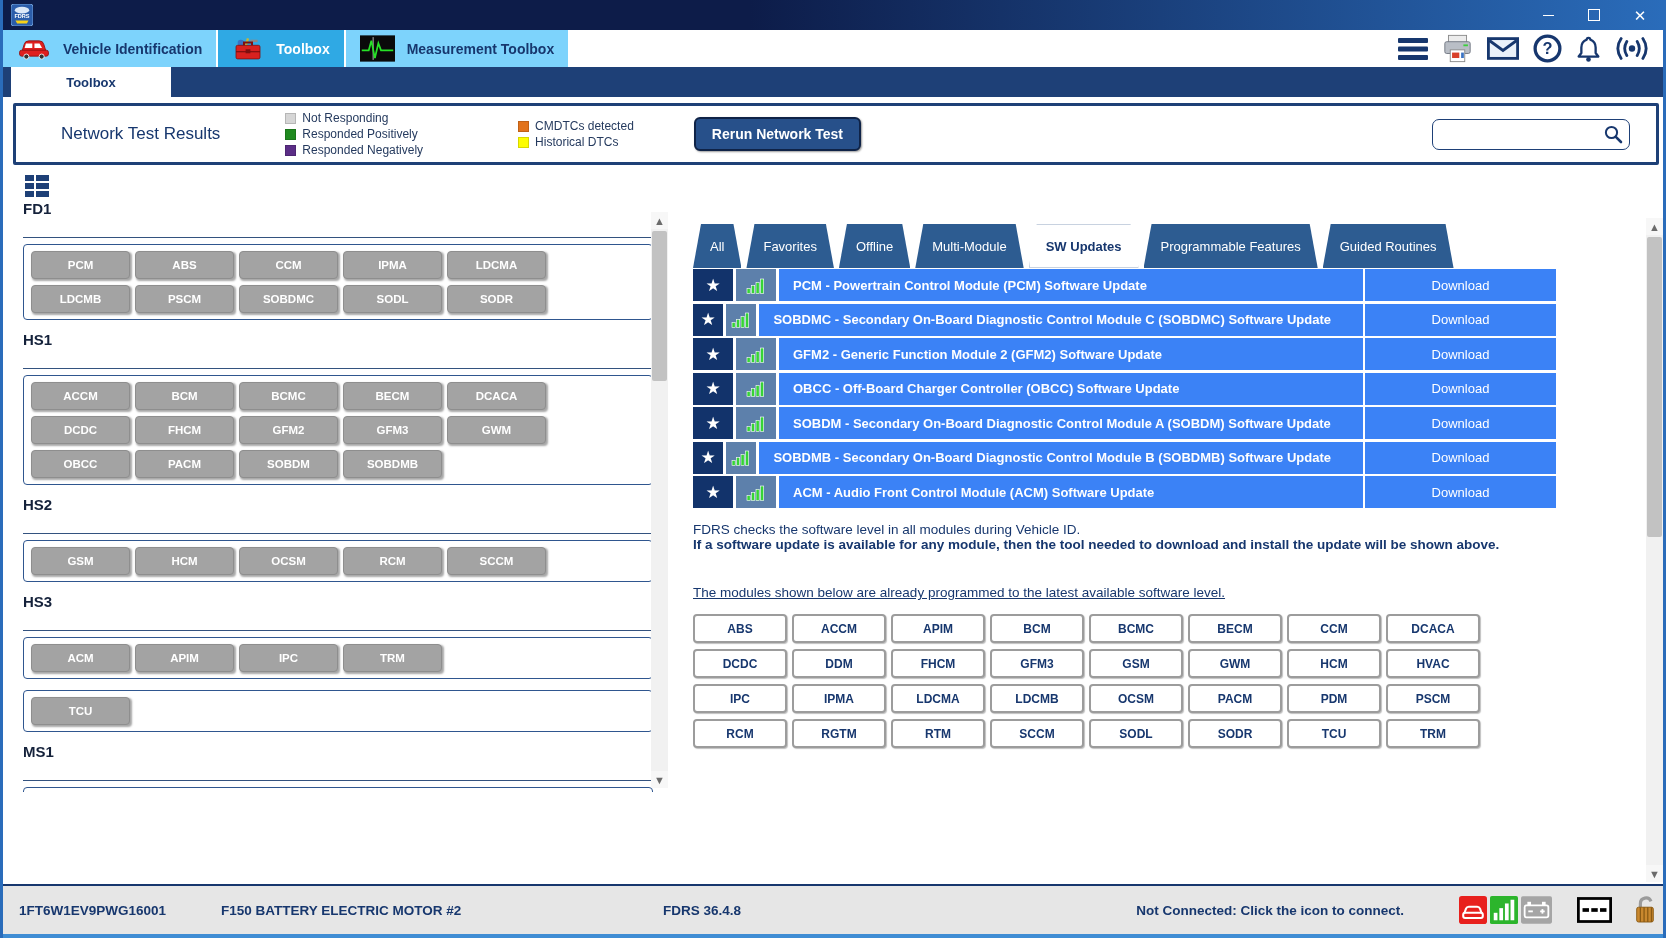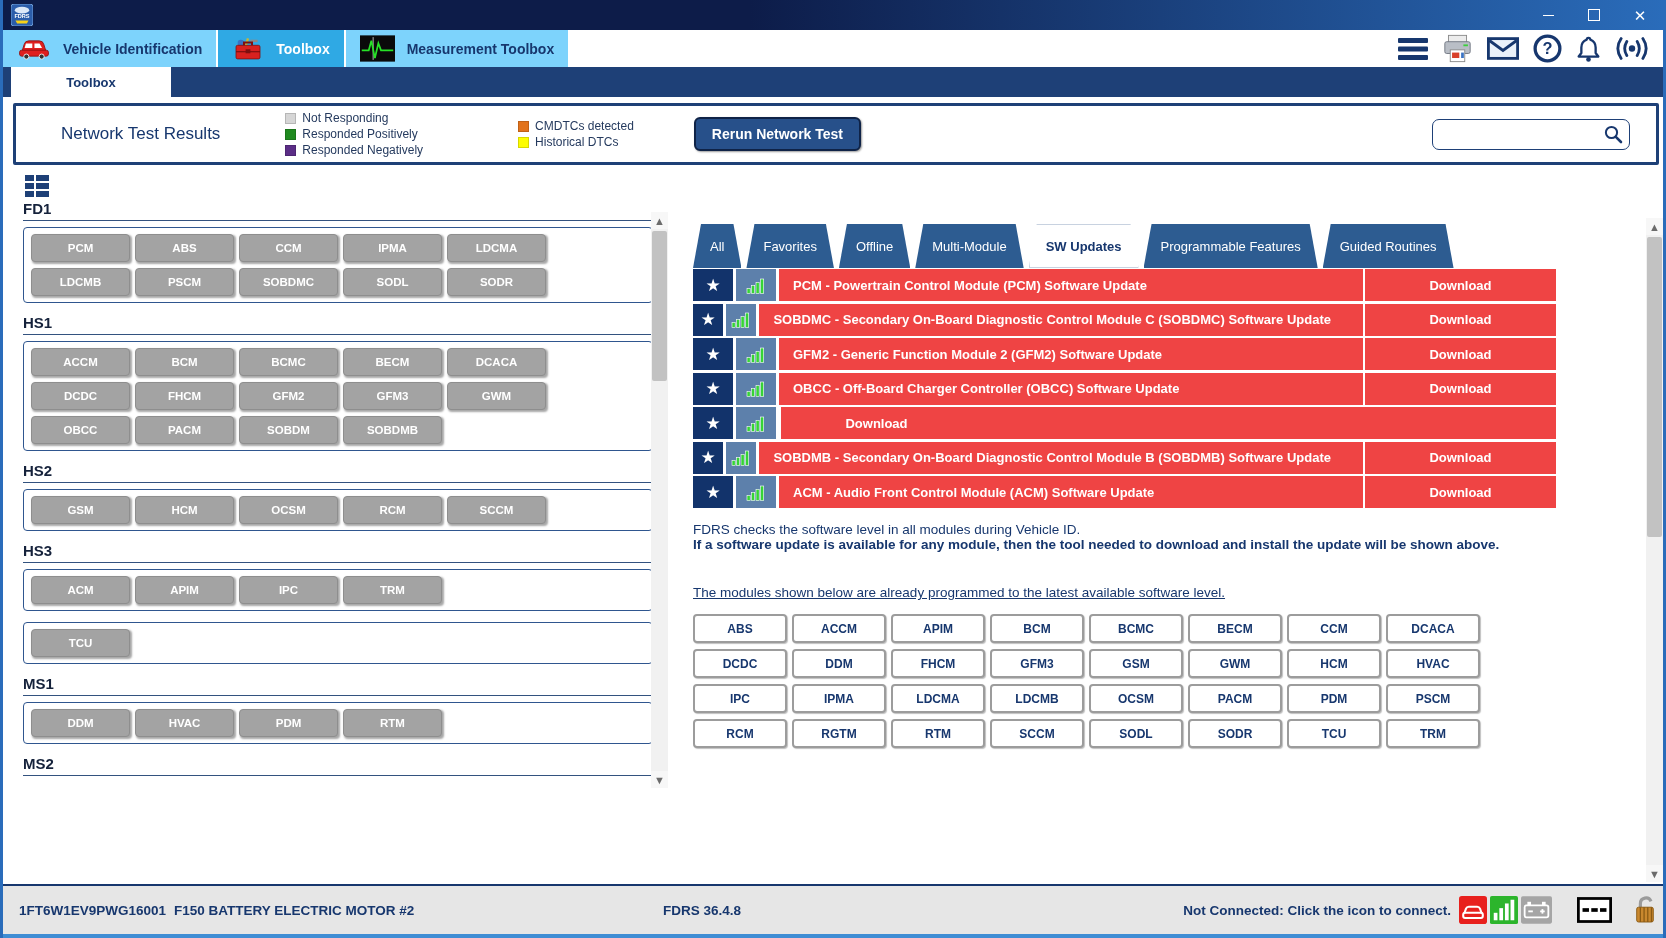--- a/index.html
+++ b/index.html
@@ -40,21 +40,21 @@
   .rerun{margin-left:60px;background:#27508a;border:2px solid #0f2347;border-radius:6px;color:#fff;
     font-size:14px;font-weight:bold;padding:7px 16px;box-shadow:1px 1px 2px rgba(0,0,0,.4);}
   .searchwrap{margin-left:auto;margin-right:26px;width:198px;height:31px;border:1.6px solid #1e4077;
     border-radius:7px;display:flex;align-items:center;box-sizing:border-box;background:#fff;}
   .searchwrap input{flex:1;border:0;outline:0;background:transparent;padding:0 6px;font-size:13px;min-width:0;}
   .searchwrap .icon{margin-right:6px;display:inline-flex;}
   
   .tiles{position:absolute;left:22px;top:175px;}
   .buslist{position:absolute;left:20px;top:200px;width:630px;height:592px;overflow:hidden;}
   .bus-section{margin-bottom:11px;}
-  .bus-header{font-size:15px;font-weight:bold;color:#15223b;padding-bottom:3px;border-bottom:1px solid #33527f;}
+  .bus-header{font-size:15px;font-weight:bold;color:#15223b;padding-bottom:20px;border-bottom:1px solid #33527f;}
   .bus-box{border:1px solid #2f568f;border-radius:4px;margin-top:6px;padding:6px 7px;
     display:flex;flex-wrap:wrap;gap:6px 5px;min-height:28px;background:#fff;}
   .modbtn{width:97px;height:26px;background:#a3a3a3;border:1px solid #8e8e8e;border-radius:4px;
     color:#fff;font-size:11.5px;font-weight:bold;display:flex;align-items:center;justify-content:center;
     box-shadow:1.5px 1.5px 2px rgba(0,0,0,.35);}
   
   .vscroll{position:absolute;width:17px;background:#f1f1f1;}
   .vscroll .arrow{position:absolute;left:0;width:17px;height:17px;color:#6b6b6b;font-size:11px;
     display:flex;align-items:center;justify-content:center;background:#f7f7f7;}
   .vscroll .arrow.up{top:0;}
@@ -68,36 +68,36 @@
   .rtab{padding:0 17px;display:flex;align-items:center;font-size:13px;white-space:nowrap;
     clip-path:polygon(8px 0,calc(100% - 8px) 0,100% 100%,0 100%);}
   .rtab.inactive{background:#2d5c91;color:#fff;}
   .rtab.active{background:#fff;color:#17376e;font-weight:bold;
     box-shadow:inset 0 0 0 1px #c8d2e0;}
   .swlist{margin-top:1px;}
   .sw-row{display:flex;height:32px;margin-bottom:2.5px;}
   .sw-cell{display:flex;align-items:center;justify-content:center;}
   .sw-star{width:40px;background:#12336b;margin-right:3px;color:#fff;font-size:17px;}
   .sw-sig{width:40px;background:#5d80ab;margin-right:3px;}
-  .sw-main{flex:1;background:#ef4444;display:flex;align-items:center;gap:32px;}
+  .sw-main{flex:1;background:#3b82f6;display:flex;align-items:center;gap:32px;}
   .sw-title{flex:1;color:#fff;font-size:13px;font-weight:600;padding-left:14px;white-space:nowrap;overflow:hidden;}
   .sw-dl{width:193px;height:100%;border-left:2.5px solid #fff;display:flex;align-items:center;justify-content:center;
-    color:#fff;font-size:13px;box-sizing:border-box;font-weight:bold;}
+    color:#fff;font-size:13px;box-sizing:border-box;}
   .notes{margin-top:14px;color:#17376e;}
   .note1{font-size:13.5px;}
   .note2{font-size:13.5px;font-weight:bold;}
   .note3{font-size:13.5px;font-weight:normal;text-decoration:underline;margin-top:33px;}
   .modgrid{margin-top:14px;display:grid;grid-template-columns:repeat(8,94px);gap:6px 5px;}
   .gridbtn{height:25px;background:#fff;border:2px solid #9c9c9c;border-radius:4px;color:#17376e;
     font-size:12px;font-weight:bold;display:flex;align-items:center;justify-content:center;
     box-shadow:1px 1px 1px rgba(0,0,0,.25);}
   
   .statusline{position:absolute;left:0;right:0;bottom:52px;height:2px;background:#17376e;}
   .statusbar{position:absolute;left:0;right:0;bottom:4px;height:48px;background:#e6e6e6;
-    display:flex;align-items:center;color:#17376e;font-weight:bold;font-size:13.5px;}
+    display:flex;align-items:center;color:#17376e;font-weight:bold;font-size:13.5px;gap:47px;}
   .statusbar .vin{margin-left:16px;}
   .statusbar .veh{margin-left:8px;}
   .statusbar .ver{position:absolute;left:660px;}
   .statusbar .conn{margin-left:auto;}
   .statusicons{display:flex;align-items:center;gap:3px;margin-left:8px;margin-right:6px;}
   .statusicons .icon{display:inline-flex;}
   .statusicons .gap-dash{margin-left:22px;}
   .statusicons .gap-lock{margin-left:18px;}
   .bottomedge{position:absolute;left:0;right:0;bottom:0;height:4px;background:#3f8dd4;}
   .icon svg{display:block;}
@@ -444,20 +444,21 @@
                 <g fill="#35d435" stroke="#ffffff" stroke-width="0.6">
                   <rect x="1" y="11.5" width="3.2" height="5"></rect>
                   <rect x="5.5" y="8.5" width="3.2" height="8"></rect>
                   <rect x="10" y="5.5" width="3.2" height="11"></rect>
                   <rect x="14.5" y="2" width="3.2" height="14.5"></rect>
                 </g>
               </svg>
             </span>
           </div>
           <div class="sw-main">
+            <span class="sw-title">SOBDM - Secondary On-Board Diagnostic Control Module A (SOBDM) Software Update</span>
             <div class="sw-dl">Download</div>
           </div>
         </div>
         <div class="sw-row">
           <div class="sw-cell sw-star">★</div>
           <div class="sw-cell sw-sig">
             <span class="icon">
               <svg viewBox="0 0 20 17" width="20" height="17">
                 <g fill="#35d435" stroke="#ffffff" stroke-width="0.6">
                   <rect x="1" y="11.5" width="3.2" height="5"></rect>

